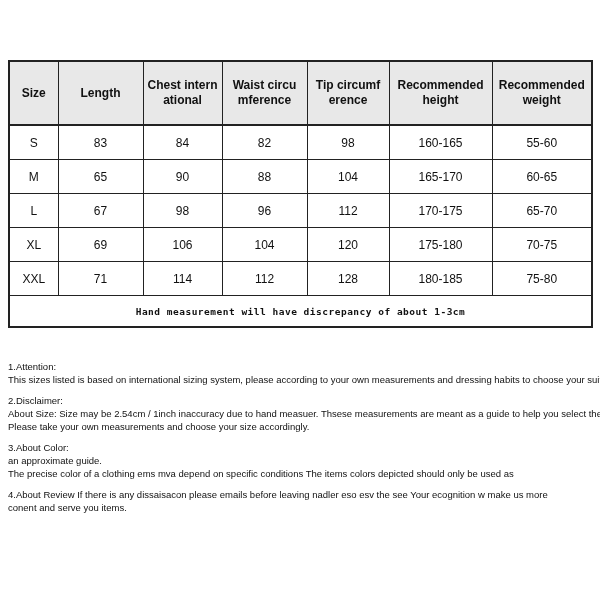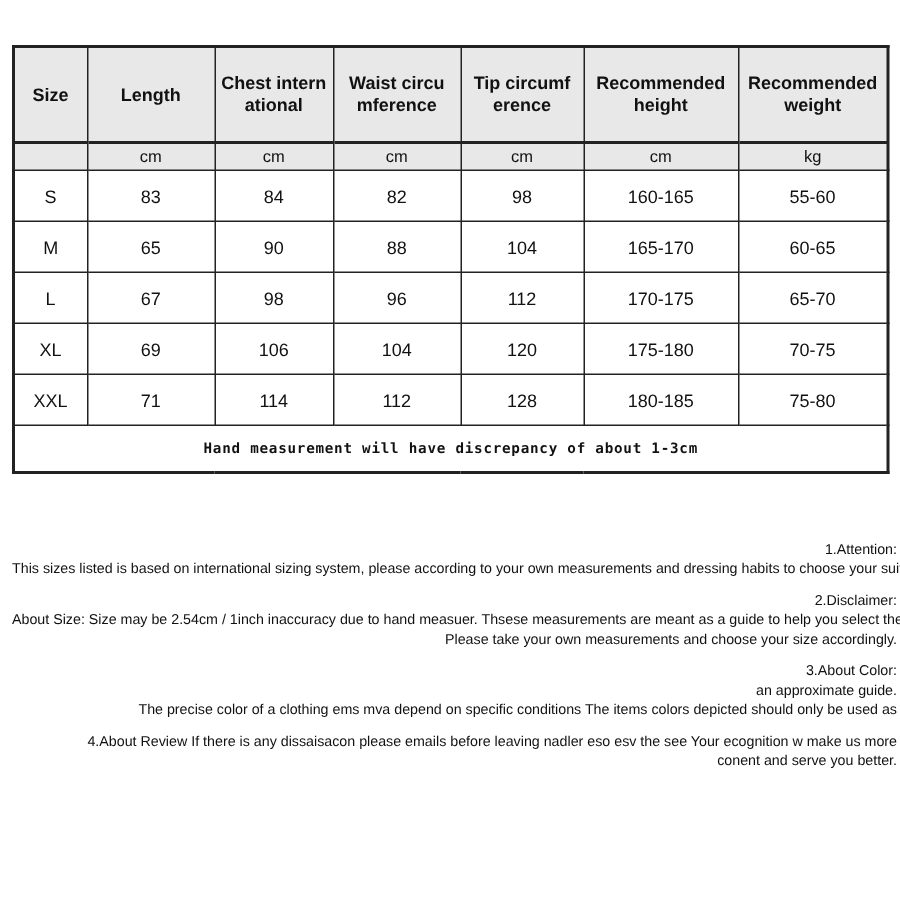--- a/index.html
+++ b/index.html
@@ -7,21 +7,21 @@
     width: 600px; height: 600px;
     background: #ffffff;
     position: relative;
     overflow: hidden;
     font-family: "Liberation Sans", sans-serif;
     color: #111111;
   }
   
   table.size-chart {
     position: absolute;
-    left: 8px; top: 30px;
+    left: 8px; top: 60px;
     width: 583px;
     border-collapse: collapse;
     table-layout: fixed;
     border: 2px solid #222222;
   }
   table.size-chart th, table.size-chart td {
     border: 1px solid #222222;
     text-align: center;
     vertical-align: middle;
     padding: 0 2px;
@@ -58,21 +58,21 @@
   }
   
   .notes {
     position: absolute;
     left: 8px; top: 360px;
     width: 590px;
     font-size: 9.5px;
     line-height: 13px;
     color: #111111;
   }
-  .note-section { margin: 0 0 8px 0; text-align: right; }
+  .note-section { margin: 0 0 8px 0; }
   .note-line { white-space: nowrap; }
 </style>
 </head>
 <body>
 
 <table class="size-chart">
   <colgroup>
     <col style="width:49px">
       <col style="width:85px">
       <col style="width:79px">
@@ -83,29 +83,20 @@
   </colgroup>
   <thead>
     <tr class="header-row">
       <th><span class="hdr">Size</span></th>
       <th><span class="hdr">Length</span></th>
       <th><span class="hdr bw">Chest international</span></th>
       <th><span class="hdr bw">Waist circumference</span></th>
       <th><span class="hdr bw">Tip circumference</span></th>
       <th><span class="hdr">Recommended height</span></th>
       <th><span class="hdr">Recommended weight</span></th>
-    </tr>
-    <tr class="units-row">
-      <td></td>
-      <td>cm</td>
-      <td>cm</td>
-      <td>cm</td>
-      <td>cm</td>
-      <td>cm</td>
-      <td>kg</td>
     </tr>
   </thead>
   <tbody>
     <tr>
       <td>S</td>
       <td>83</td>
       <td>84</td>
       <td>82</td>
       <td>98</td>
       <td>160-165</td>
@@ -165,15 +156,15 @@
     <div class="note-line">About Size: Size may be 2.54cm / 1inch inaccuracy due to hand measuer. Thsese measurements are meant as a guide to help you select the correct size.</div>
     <div class="note-line">Please take your own measurements and choose your size accordingly.</div>
   </div>
   <div class="note-section">
     <div class="note-line">3.About Color:</div>
     <div class="note-line">an approximate guide.</div>
     <div class="note-line">The precise color of a clothing ems mva depend on specific conditions The items colors depicted should only be used as</div>
   </div>
   <div class="note-section">
     <div class="note-line">4.About Review If there is any dissaisacon please emails before leaving nadler eso esv the see Your ecognition w make us more</div>
-    <div class="note-line">conent and serve you better.</div>
+    <div class="note-line">conent and serve you items.</div>
   </div>
 </div>
 
 </body></html>

